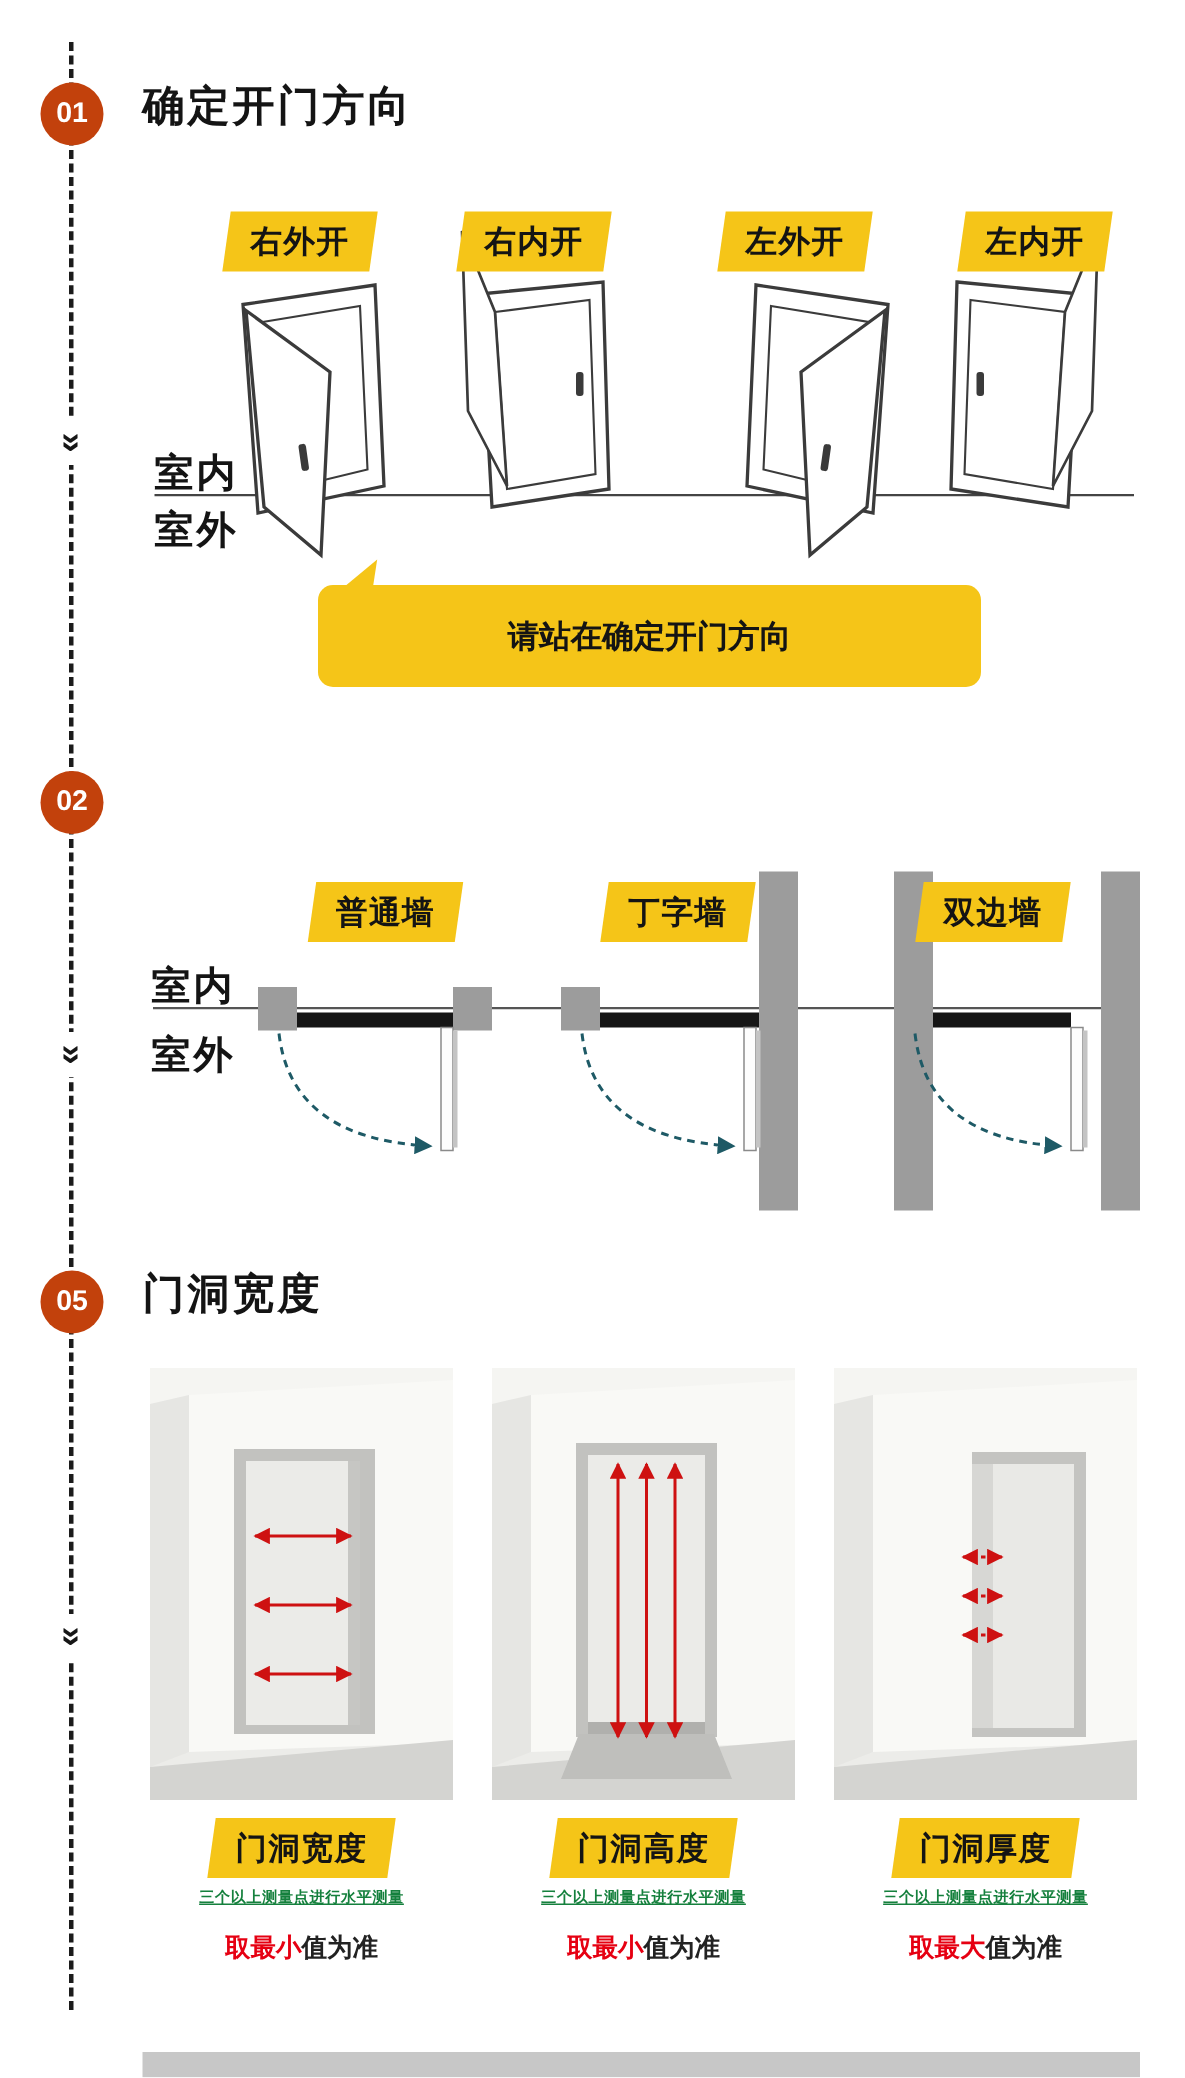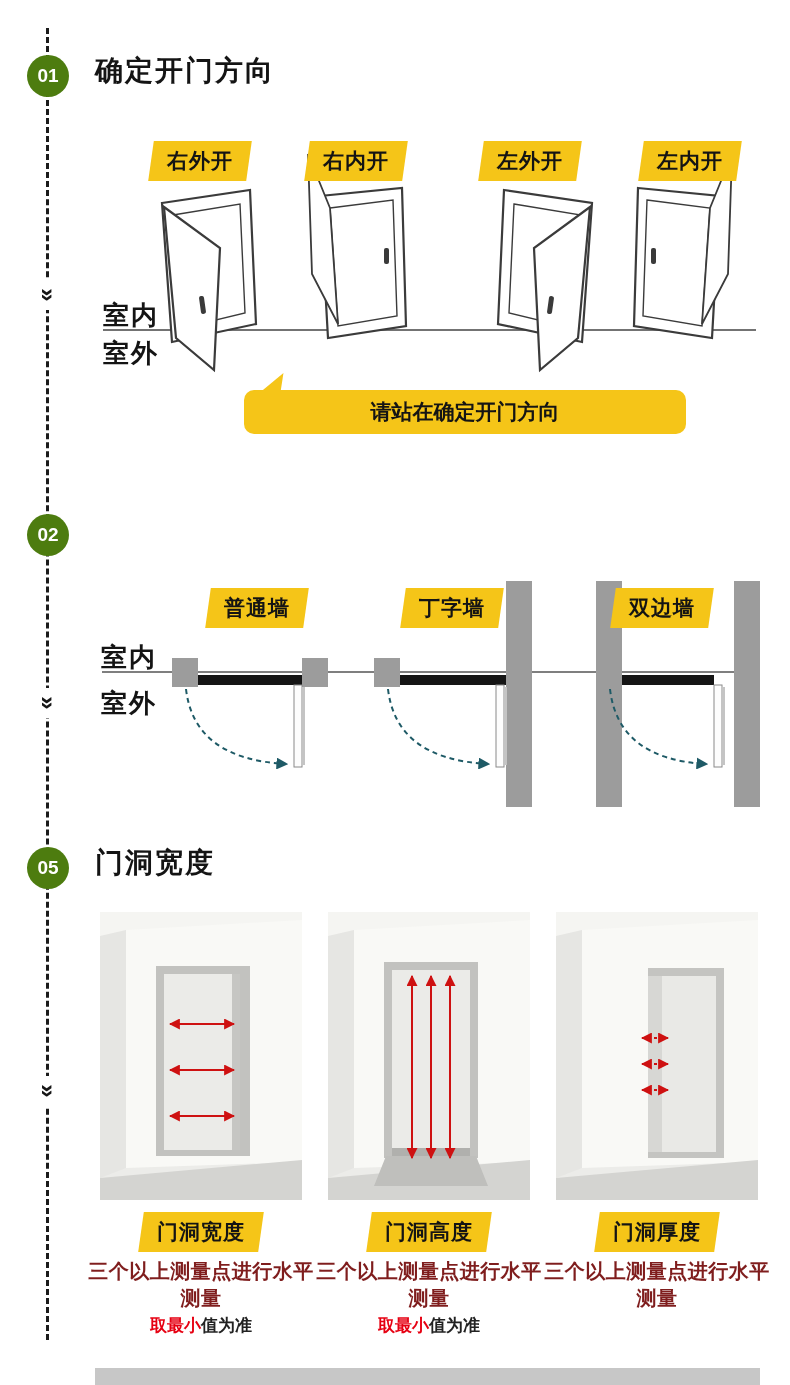--- a/index.html
+++ b/index.html
@@ -3,49 +3,49 @@
 <meta charset="utf-8">
 <style>
   * { box-sizing: border-box; margin: 0; padding: 0; }
   html,body { background:#fff; }
   body { font-family: "Liberation Sans", "DejaVu Sans", sans-serif; }
   .page { position:relative; width:790px; height:1385px; background:#fff; overflow:hidden; }
 
   
   .rail { position:absolute; left:46px; top:28px; height:1312px; width:0; border-left:3px dashed #1b1b1b; }
   .badge { position:absolute; left:27px; width:42px; height:42px; border-radius:50%;
-           background:#4d7c0f; color:#fff; font-size:19px; font-weight:bold;
+           background:#c2410c; color:#fff; font-size:19px; font-weight:bold;
            display:flex; align-items:center; justify-content:center; z-index:3; }
   .chev { position:absolute; left:36px; width:24px; height:30px; background:#fff; z-index:3;
           display:flex; align-items:center; justify-content:center; }
   .chev span { display:block; transform:rotate(90deg); font-size:24px; font-weight:bold; color:#161616; line-height:1; }
 
   .title { position:absolute; left:95px; font-size:28px; font-weight:800; color:#141414; letter-spacing:2px; }
 
   .tag { position:absolute; background:var(--tag-bg,#F5C518); padding:6px 16px;
          transform:translateX(-50%) skewX(-8deg); z-index:2; }
   .tag span { display:block; transform:skewX(8deg); font-size:21px; font-weight:bold; color:#141414; letter-spacing:1px; }
 
   .room-label { position:absolute; font-size:26px; font-weight:bold; color:#141414; letter-spacing:2px; }
 
-  .callout { position:absolute; left:212px; top:390px; width:442px; height:44px;
+  .callout { position:absolute; left:212px; top:390px; width:442px; height:68px;
              background:var(--tag-bg,#F5C518); border-radius:10px;
-             display:flex; align-items:center; justify-content:center; white-space:nowrap;margin-left:32px; }
+             display:flex; align-items:center; justify-content:center; white-space:nowrap; }
   .callout-tail { position:absolute; left:20px; top:-17px; width:0; height:0;
                   border-left:16px solid transparent; border-right:4px solid transparent;
                   border-bottom:19px solid var(--tag-bg,#F5C518); transform:skewX(-20deg); }
   .co-pre, .co-post { font-size:21px; font-weight:bold; color:#141414; }
   .co-strong { font-size:29px; font-weight:900; color:#0d0d0d; margin:0 3px; letter-spacing:1px; }
 
   .illus { position:absolute; }
   .panel3 { position:absolute; top:912px; width:202px; height:288px; }
 
   .caption { position:absolute; top:1258px; width:240px; transform:translateX(-50%); text-align:center; }
-  .cap-line1 { display:block; font-size:20px; font-weight:bold; color:#7f1d1d; letter-spacing:0.5px; }
-  .cap-line2 { display:block; font-size:17px; font-weight:bold; color:#222; margin-top:2px; }
+  .cap-line1 { display:block; font-size:10px; font-weight:bold; color:#15803d; letter-spacing:0.5px;text-decoration:underline; }
+  .cap-line2 { display:block; font-size:17px; font-weight:bold; color:#222; margin-top:15px; }
   .cap-em { color:var(--red,#E60012); }
 
   .footer-strip { position:absolute; left:95px; top:1368px; width:665px; height:17px; background:#c7c7c7; }
 </style>
 </head>
 <body>
 
 <div class="page">
 
   <div class="rail"></div>
@@ -247,16 +247,17 @@
   <div class="caption" style="left:201px">
     <span class="cap-line1">三个以上测量点进行水平测量</span>
     <span class="cap-line2"><span class="cap-em">取最小</span><span>值为准</span></span>
   </div>
   <div class="caption" style="left:429px">
     <span class="cap-line1">三个以上测量点进行水平测量</span>
     <span class="cap-line2"><span class="cap-em">取最小</span><span>值为准</span></span>
   </div>
   <div class="caption" style="left:657px">
     <span class="cap-line1">三个以上测量点进行水平测量</span>
+    <span class="cap-line2"><span class="cap-em">取最大</span><span>值为准</span></span>
   </div>
 
   <div class="footer-strip"></div>
 </div>
 
 </body></html>

